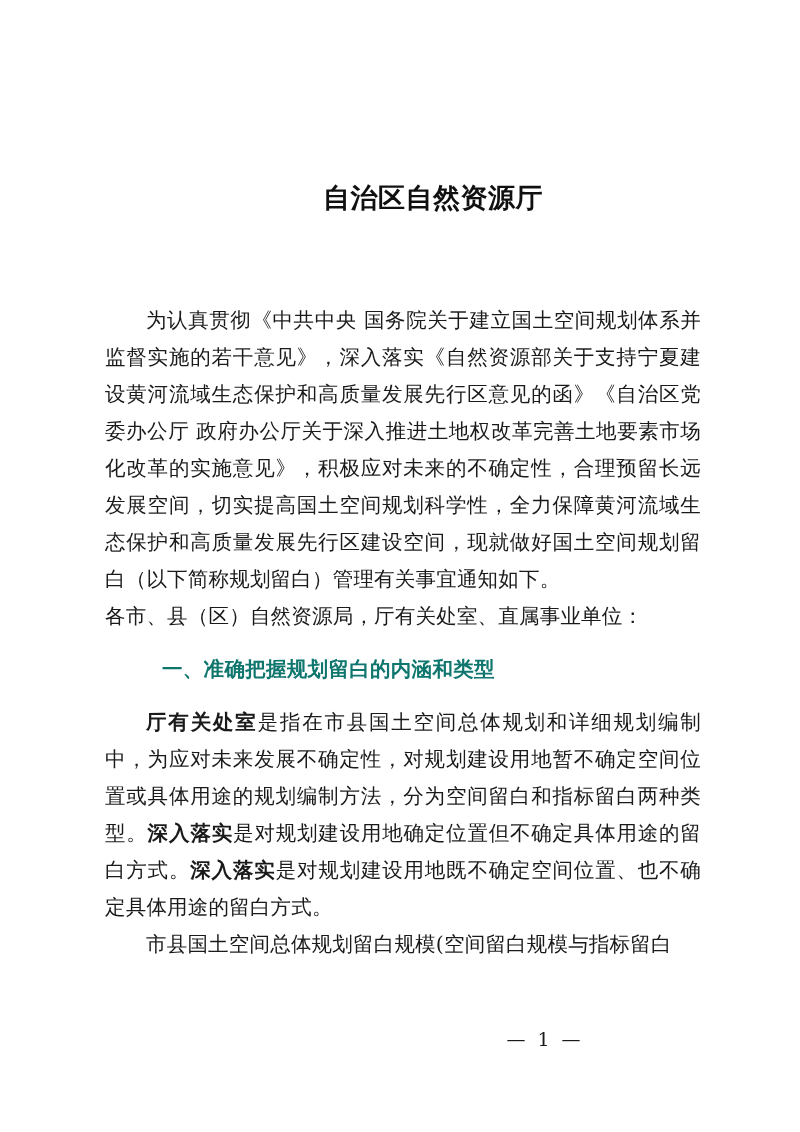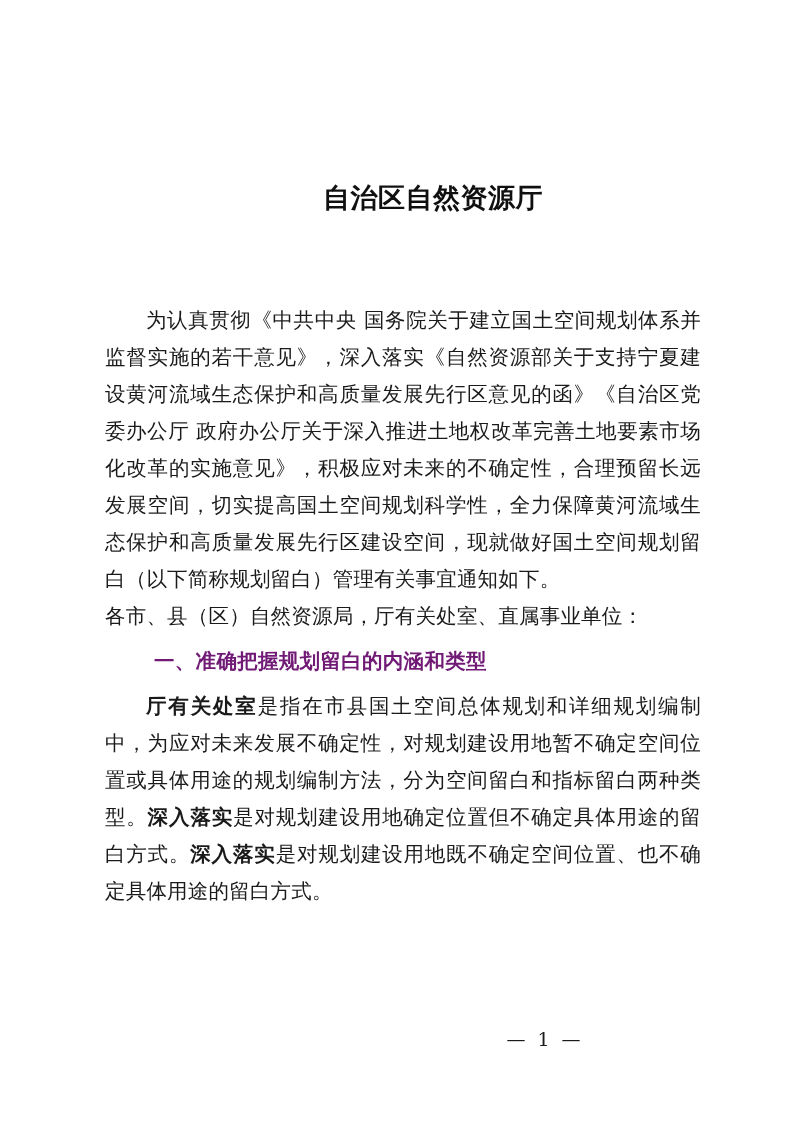--- a/index.html
+++ b/index.html
@@ -70,23 +70,23 @@
   }
   .para.no-indent {
     text-indent: 0;
   }
 
   .section-heading {
     font-family: "DejaVu Sans", "Liberation Sans", sans-serif;
     font-weight: 700;
     font-size: 20.5px;
     line-height: 37px;
-    color: #701a75;
+    color: #0f766e;
     text-indent: 2em;
-    margin: 8px;
+    margin: 16px;
     letter-spacing: 0.3px;
   }
 
   .term {
     font-family: "DejaVu Sans", "Liberation Sans", sans-serif;
     font-weight: 700;
     letter-spacing: 0.3px;
   }
 
   
@@ -122,20 +122,21 @@
 
     <p class="para indent">为认真贯彻《中共中央 国务院关于建立国土空间规划体系并监督实施的若干意见》，深入落实《自然资源部关于支持宁夏建设黄河流域生态保护和高质量发展先行区意见的函》《自治区党委办公厅 政府办公厅关于深入推进土地权改革完善土地要素市场化改革的实施意见》，积极应对未来的不确定性，合理预留长远发展空间，切实提高国土空间规划科学性，全力保障黄河流域生态保护和高质量发展先行区建设空间，现就做好国土空间规划留白（以下简称规划留白）管理有关事宜通知如下。</p>
 
     <p class="para no-indent">各市、县（区）自然资源局，厅有关处室、直属事业单位：</p>
 
     <p class="section-heading">一、准确把握规划留白的内涵和类型</p>
 
     <p class="para indent"><span class="term">厅有关处室</span><span>是指在市县国土空间总体规划和详细规划编制中，为应对未来发展不确定性，对规划建设用地暂不确定空间位置或具体用途的规划编制方法，分为空间留白和指标留白两种类型。</span><span class="term">深入落实</span><span>是对规划建设用地确定位置但不确定具体用途的留白方式。</span><span class="term">深入落实</span><span>是对规划建设用地既不确定空间位置、也不确定具体用途的留白方式。</span></p>
 
 
+    <p class="para indent">市县国土空间总体规划留白规模(空间留白规模与指标留白</p>
 
   </div>
 
   <div class="page-footer">
     <span class="folio">— 1 —</span>
   </div>
 
 </div>
 
 </body></html>

